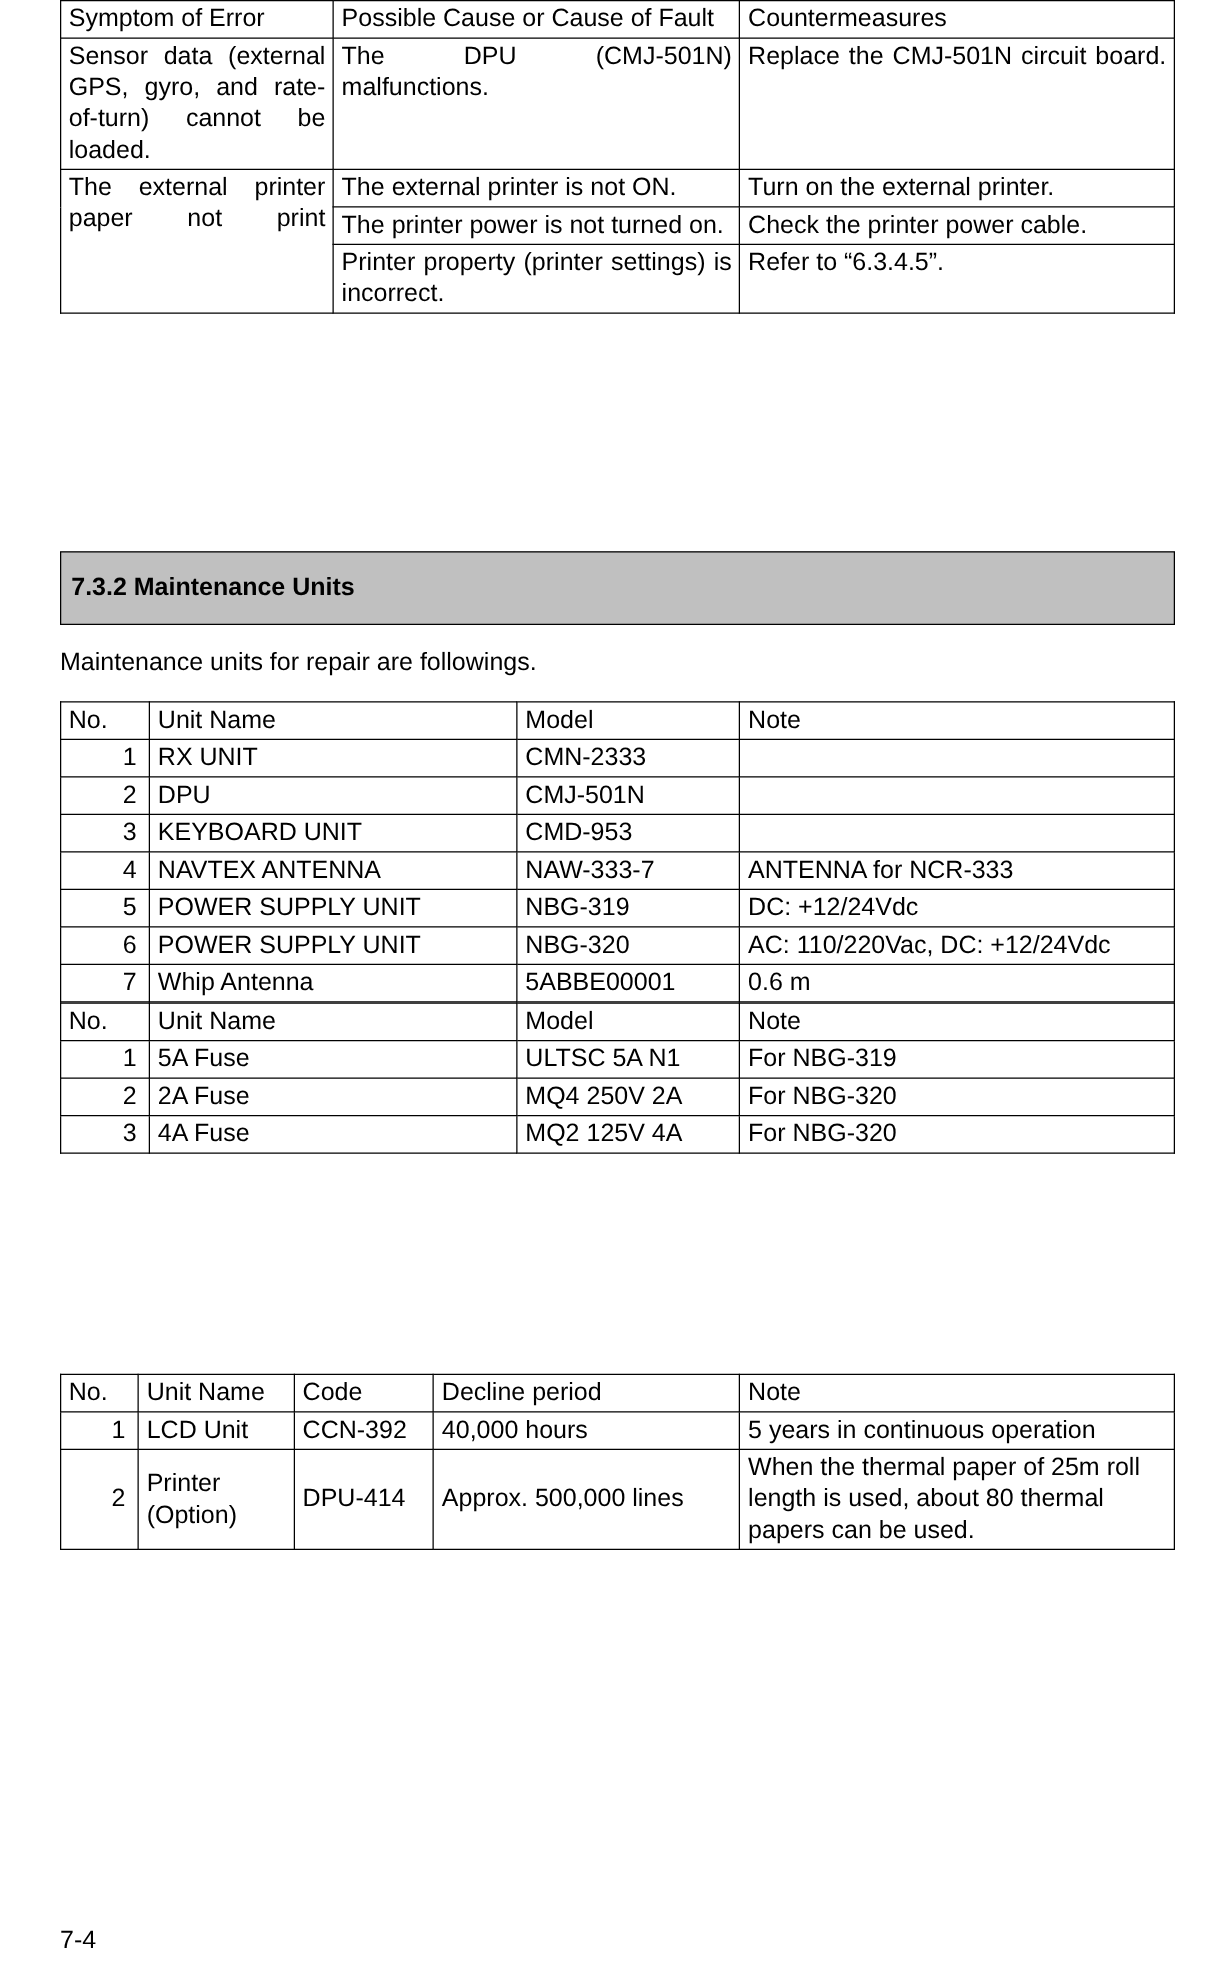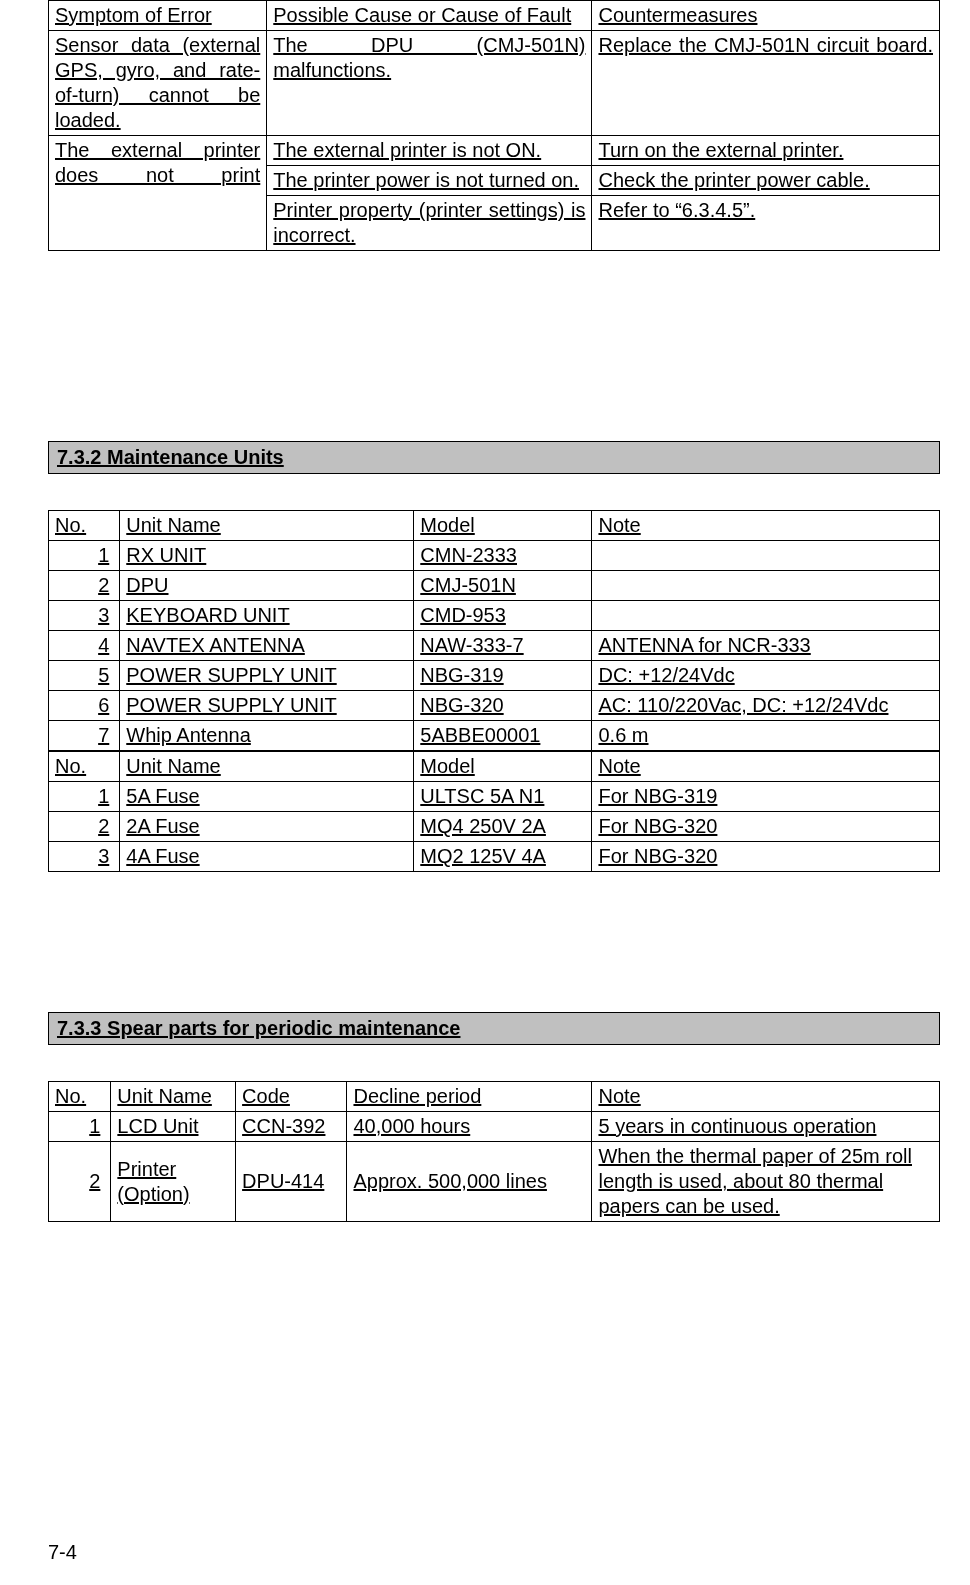--- a/index.html
+++ b/index.html
@@ -10,21 +10,20 @@
     font-family: Arial, Helvetica, sans-serif;
     font-size: 20px;
     line-height: 1.25;
   }
   .page {
     width: 970px;
     min-height: 1585px;
     box-sizing: border-box;
     padding: 0 30px 0 48px;
     position: relative;
-    text-decoration: underline;
   }
   table {
     border-collapse: collapse;
     width: 100%;
     table-layout: fixed;
   }
   td {
     border: 1px solid #000;
     padding: 2px 6px;
     vertical-align: top;
@@ -34,21 +33,21 @@
   .tbl-trouble col.c1 { width: 24.5%; }
   .tbl-trouble col.c2 { width: 36.5%; }
   .tbl-trouble col.c3 { width: 39%; }
   .tbl-trouble .justify { text-align: justify; text-align-last: justify; }
   .tbl-trouble td { font-size: 20px; }
 
   .section-hdr {
     background: #c0c0c0;
     border: 1.5px solid #000;
     font-weight: bold;
-    padding: 3px 8px;
+    padding: 16px 8px;
     margin-top: 0;
   }
   .gap-lg { height: 190px; }
   .gap-sm { height: 18px; }
 
   .plain { margin: 0; }
 
   
   .tbl-units col.n  { width: 8%; }
   .tbl-units col.u  { width: 33%; }
@@ -98,39 +97,40 @@
       <td>Symptom of Error</td>
       <td>Possible Cause or Cause of Fault</td>
       <td>Countermeasures</td>
     </tr>
     <tr>
       <td class="justify">Sensor data (external GPS, gyro, and rate-of-turn) cannot be loaded.</td>
       <td class="justify">The DPU (CMJ-501N) malfunctions.</td>
       <td class="justify">Replace the CMJ-501N circuit board.</td>
     </tr>
     <tr>
-      <td rowspan="3" class="justify" style="text-align-last:justify;">The external printer does not print</td>
+      <td rowspan="3" class="justify" style="text-align-last:justify;">The external printer paper not print</td>
       <td>The external printer is not ON.</td>
       <td>Turn on the external printer.</td>
     </tr>
     <tr>
       <td>The printer power is not turned on.</td>
       <td>Check the printer power cable.</td>
     </tr>
     <tr>
       <td class="justify">Printer property (printer settings) is incorrect.</td>
       <td>Refer to “6.3.4.5”.</td>
     </tr>
   </tbody>
     </table>
 
   <div class="gap-lg"></div>
 
   <div class="section-hdr">7.3.2 Maintenance Units</div>
   <div class="gap-sm"></div>
+  <p class="plain">Maintenance units for repair are followings.</p>
   <div class="gap-sm"></div>
 
   <table class="tbl-units">
     <colgroup>
         <col class="n">
         <col class="u">
         <col class="m">
         <col class="nt">
       </colgroup>
     <tbody>
@@ -215,21 +215,20 @@
       <td class="no">3</td>
       <td>4A Fuse</td>
       <td>MQ2 125V 4A</td>
       <td>For NBG-320</td>
     </tr>
   </tbody>
     </table>
 
   <div style="height:140px;"></div>
 
-  <div class="section-hdr">7.3.3 Spear parts for periodic maintenance</div>
   <div class="gap-sm"></div>
   <div class="gap-sm"></div>
 
   <table class="tbl-spare">
     <colgroup>
         <col class="n">
         <col class="u">
         <col class="c">
         <col class="d">
         <col class="nt">

